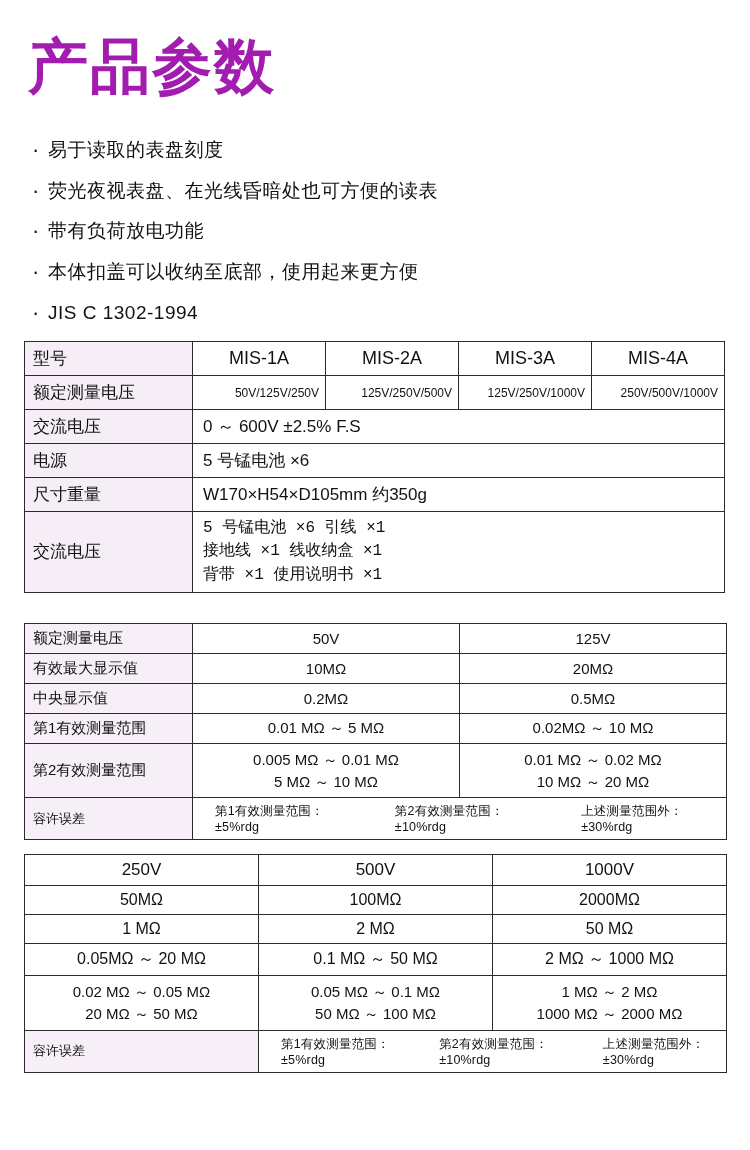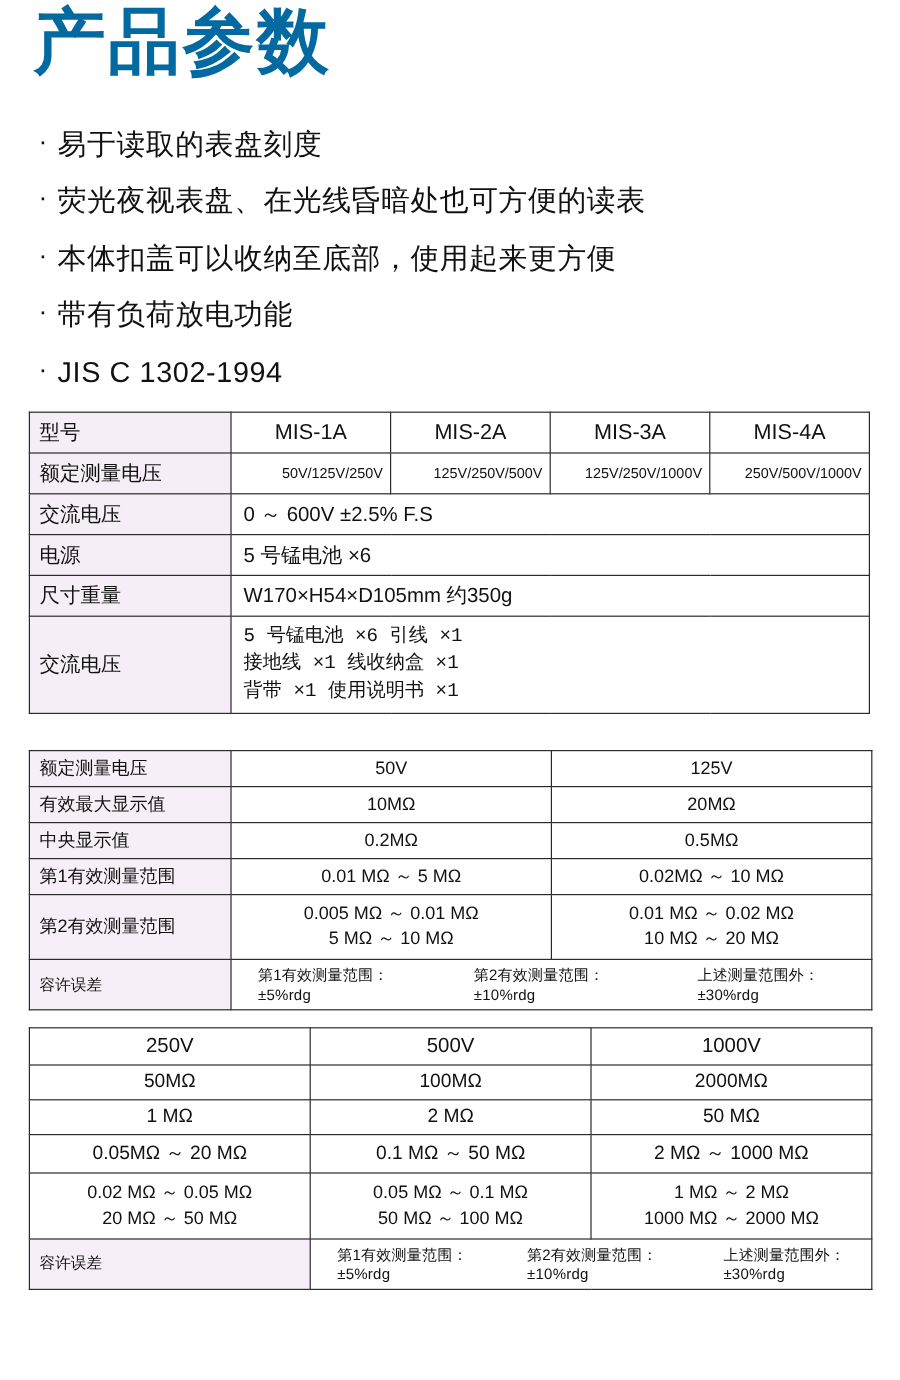--- a/index.html
+++ b/index.html
@@ -19,31 +19,32 @@
     width: 750px;
     height: 1150px;
     box-sizing: border-box;
     padding: 0 24px;
   }
   .title {
     font-size: 60px;
     font-weight: bold;
     letter-spacing: 2px;
     margin: 0;
+    padding-top: 32px;
     padding-left: 4px;
     line-height: 1.15;
-    color: #0369a1;
+    color: #a21caf;
   }
   .bullets {
     margin: 36px 0 0 0;
     padding: 0 0 0 6px;
     list-style: none;
   }
   .bullets li {
-    font-size: 24px;
+    font-size: 19px;
     line-height: 1.35;
     margin-bottom: 15px;
     padding-left: 18px;
     position: relative;
     color: #111111;
     letter-spacing: 0.5px;
   }
   .bullets li::before {
     content: "·";
     position: absolute;
@@ -161,22 +162,22 @@
 </head>
 <body>
 
 <div class="page">
 
   <h1 class="title">产品参数</h1>
 
   <ul class="bullets">
     <li>易于读取的表盘刻度</li>
     <li>荧光夜视表盘、在光线昏暗处也可方便的读表</li>
+    <li>带有负荷放电功能</li>
     <li>本体扣盖可以收纳至底部，使用起来更方便</li>
-    <li>带有负荷放电功能</li>
     <li>JIS C 1302-1994</li>
   </ul>
 
   <table class="t1">
     <colgroup>
       <col style="width:168px">
       <col style="width:133px">
       <col style="width:133px">
       <col style="width:133px">
       <col style="width:133px">

